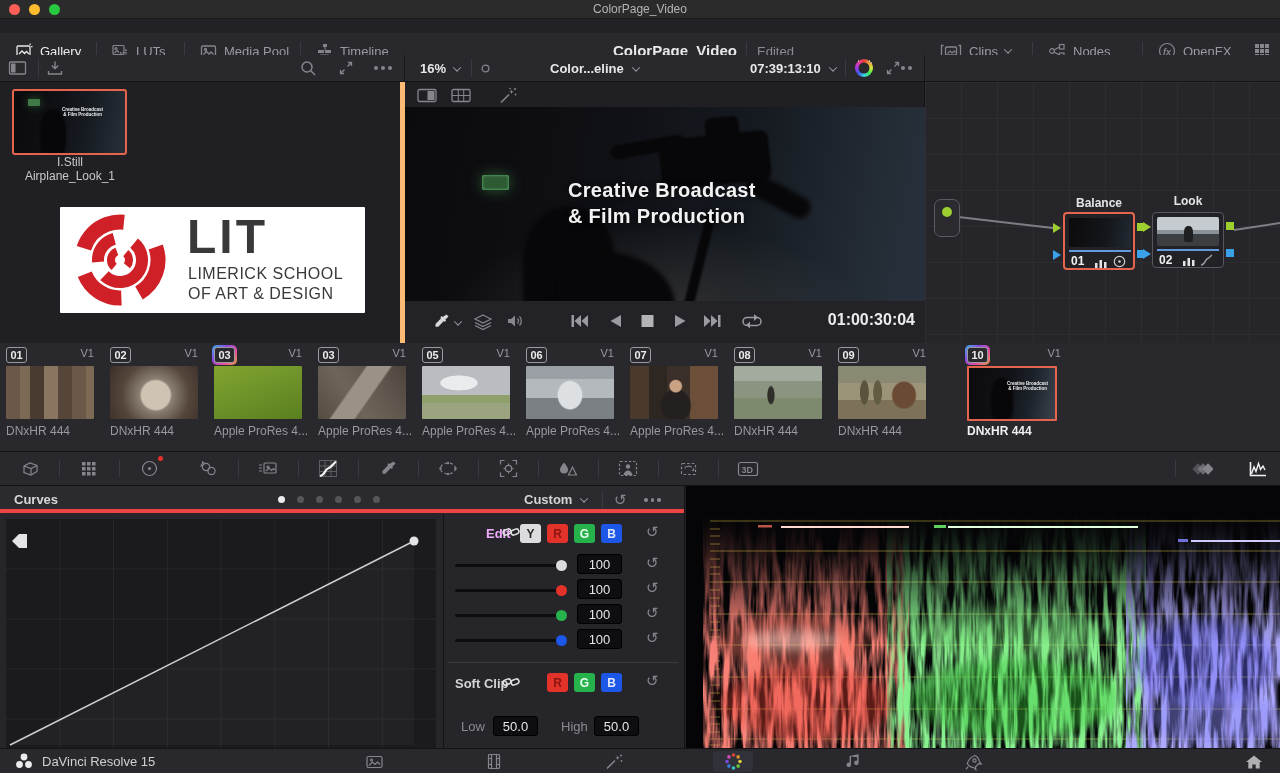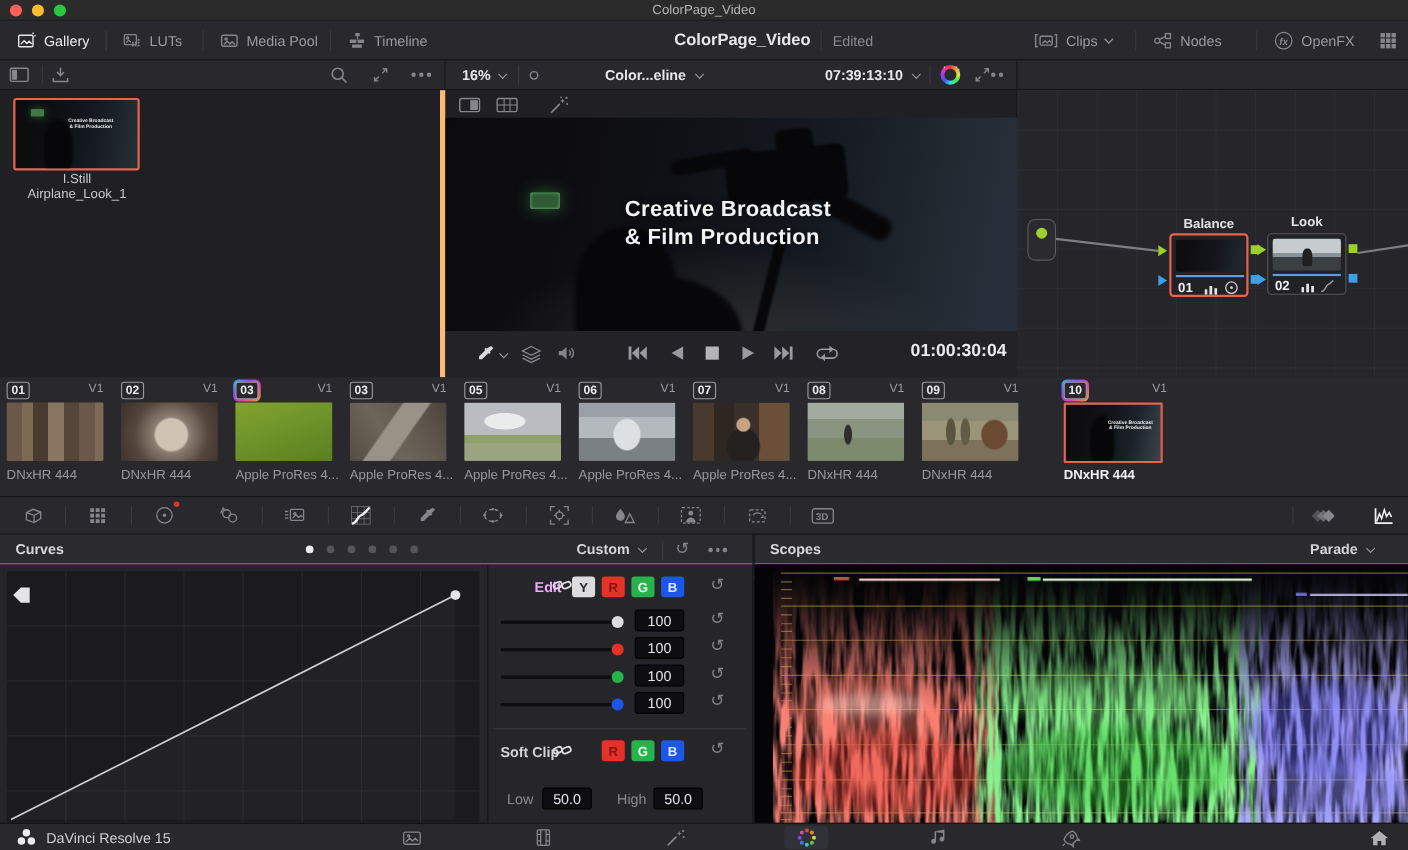--- a/index.html
+++ b/index.html
@@ -13,21 +13,21 @@
   .sep { width:1px; height:18px; background:#3a3a40; }
   .chev { display:inline-block; width:6px; height:6px; border-right:1.5px solid currentColor; border-bottom:1.5px solid currentColor; transform:rotate(45deg) translate(-1px,-1px); }
   .whitetxt { color:#e8e8ea; }
 
   
   #titlebar { position:absolute; left:0; top:0; width:1280px; height:19px; background:#2b2b2b; border-bottom:1px solid #1a1a1a; }
   .tlight { position:absolute; top:4px; width:11px; height:11px; border-radius:50%; }
   #win-title { position:absolute; left:0; top:2px; width:100%; text-align:center; font-size:12px; color:#b4b4b6; }
 
   
-  #topbar { position:absolute; left:0; top:19px; width:1280px; height:36px; background:#28282d; border-bottom:1px solid #131316; }
+  #topbar { position:absolute; left:0; top:33px; width:1280px; height:36px; background:#28282d; border-bottom:1px solid #131316; }
   .topbtn { position:absolute; top:0; height:36px; display:flex; align-items:center; gap:7px; color:#9a9aa0; font-size:13px; cursor:default; }
   .topbtn.active { color:#ececee; }
 
   
   #toolbar2 { position:absolute; left:0; top:55px; width:1280px; height:27px; background:#28282d; border-bottom:1px solid #131316; }
   .t2sec { position:absolute; top:0; height:26px; }
   .slider-track { position:absolute; height:3px; background:#0e0e10; border-radius:2px; }
   .slider-knob { position:absolute; width:11px; height:11px; border-radius:50%; background:#a2a2a8; }
 
   
@@ -64,21 +64,21 @@
   .cthumb { position:absolute; left:4px; top:23px; width:88px; height:53px; border-radius:1px; }
   .codec { position:absolute; left:4px; top:81px; font-size:12px; color:#98989e; white-space:nowrap; }
 
   
   #palette-bar { position:absolute; left:0; top:452px; width:1280px; height:34px; background:#28282d; border-bottom:1px solid #131316; }
   .pic { position:absolute; top:0; width:40px; height:33px; }
 
   
   #curves-panel { position:absolute; left:0; top:486px; width:685px; height:262px; background:#26262a; border-right:1px solid #131316; }
   #scopes-panel { position:absolute; left:686px; top:486px; width:594px; height:262px; background:#050507; }
-  .phead { position:absolute; left:0; top:0; width:100%; height:27px; background:#2a2a2f; border-bottom:1px solid #ef4444; }
+  .phead { position:absolute; left:0; top:0; width:100%; height:27px; background:#2a2a2f; border-bottom:4px solid #ef4444; }
   .ptitle { position:absolute; left:14px; top:6px; font-size:13px; font-weight:bold; color:#d8d8da; }
   .navdot { position:absolute; top:10px; width:7px; height:7px; border-radius:50%; background:#55555a; }
   .chbtn { position:absolute; width:21px; height:19px; border-radius:3px; font-weight:bold; font-size:12px; display:flex; align-items:center; justify-content:center; }
   .chY { background:#dcdcde; color:#2a2a2a; } .chR { background:#e33229; color:#8c1410; }
   .chG { background:#27b34b; color:#eafff0; } .chB { background:#1d57e8; color:#dfe8ff; }
   .vbox { position:absolute; width:45px; height:20px; background:#0e0e11; border:1px solid #000; border-radius:3px; color:#e6e6e8; font-size:13px; display:flex; align-items:center; justify-content:center; }
   .reseti { position:absolute; font-size:15px; color:#85858b; line-height:1; }
   .ctrack { position:absolute; left:455px; width:112px; height:3px; background:#0d0d0f; border-radius:2px; }
   .cknob { position:absolute; top:-4px; width:11px; height:11px; border-radius:50%; }
 
@@ -315,20 +315,34 @@
       <div style="position:absolute;left:14px;top:8px;width:12px;height:7px;background:#3f7a46;border-radius:1px;box-shadow:0 0 8px #2e5c33;"></div>
       <div class="vshape" style="left:26px;top:18px;width:26px;height:48px;border-radius:45% 45% 30% 30%;filter:blur(1px);"></div>
       <div class="micro" style="left:48px; top:16px;">
         <div>Creative Broadcast</div>
         <div>&amp; Film Production</div>
       </div>
     </div>
     <div class="abs" style="left:10px; top:73px; width:120px; text-align:center; font-size:12px; color:#c8c8cc;">I.Still</div>
     <div class="abs" style="left:0px; top:87px; width:140px; text-align:center; font-size:12px; color:#c8c8cc;">Airplane_Look_1</div>
 
+    <div class="abs" style="left:60px; top:125px; width:305px; height:106px; background:#ffffff; border-radius:1px;">
+      <span class="abs" style="left:10px; top:3px;">
+        <svg width="100" height="100" viewBox="0 0 100 100">
+          <g fill="none" stroke="#cf2027" transform="rotate(-20 50 50)">
+            <circle cx="50" cy="50" r="38" stroke-width="15" pathLength="360" stroke-dasharray="80 28 70 40 78 64"></circle>
+            <circle cx="50" cy="50" r="22" stroke-width="12" pathLength="360" stroke-dasharray="95 40 80 55" transform="rotate(60 50 50)"></circle>
+            <circle cx="50" cy="50" r="9" stroke-width="8" pathLength="360" stroke-dasharray="120 60 90 90" transform="rotate(150 50 50)"></circle>
+          </g>
+        </svg>
+      </span>
+      <span class="abs" style="left:127px; top:2px; font-size:48px; font-weight:bold; color:#39393b; letter-spacing:3px;">LIT</span>
+      <span class="abs" style="left:128px; top:58px; font-size:16px; color:#39393b; letter-spacing:.5px;">LIMERICK SCHOOL</span>
+      <span class="abs" style="left:128px; top:78px; font-size:16px; color:#39393b; letter-spacing:.5px;">OF ART &amp; DESIGN</span>
+    </div>
   </div>
 
   <div id="viewer-panel">
     <div class="abs row" style="left:12px; top:3px; gap:14px; height:20px;">
       <span class="ic">
         <svg width="20" height="15" viewBox="0 0 20 15">
             <rect x="1" y="1.5" width="18" height="12" rx="1.5" fill="none" stroke="currentColor" stroke-width="1.3"></rect>
             <rect x="10.5" y="3" width="7" height="9" fill="currentColor"></rect>
           </svg>
       </span>
@@ -809,27 +823,20 @@
     <span class="chbtn chB" style="left:601px; top:187px;">B</span>
     <span class="reseti" style="left:646px; top:187px;">↺</span>
 
     <span class="abs" style="left:461px; top:233px; color:#8a8a90;">Low</span>
     <div class="vbox" style="left:493px; top:230px;">50.0</div>
     <span class="abs" style="left:561px; top:233px; color:#8a8a90;">High</span>
     <div class="vbox" style="left:594px; top:230px;">50.0</div>
   </div>
 
   <div id="scopes-panel">
-    <div class="phead" style="background:#2a2a2f;">
-      <span class="ptitle">Scopes</span>
-      <div class="abs row" style="left:505px; top:6px; gap:9px; color:#d4d4d6; font-weight:bold;">
-        <span>Parade</span>
-        <span class="chev" style="color:#9a9aa0;"></span>
-      </div>
-    </div>
 
     <span class="ticklab" style="left:-2px; top:28px;">1023</span>
     <span class="ticklab" style="left:-2px; top:58px;">896</span>
     <span class="ticklab" style="left:-2px; top:89px;">768</span>
     <span class="ticklab" style="left:-2px; top:121px;">640</span>
     <span class="ticklab" style="left:-2px; top:152px;">512</span>
     <span class="ticklab" style="left:-2px; top:184px;">384</span>
     <span class="ticklab" style="left:-2px; top:216px;">256</span>
     <span class="ticklab" style="left:-2px; top:246px;">128</span>
 

